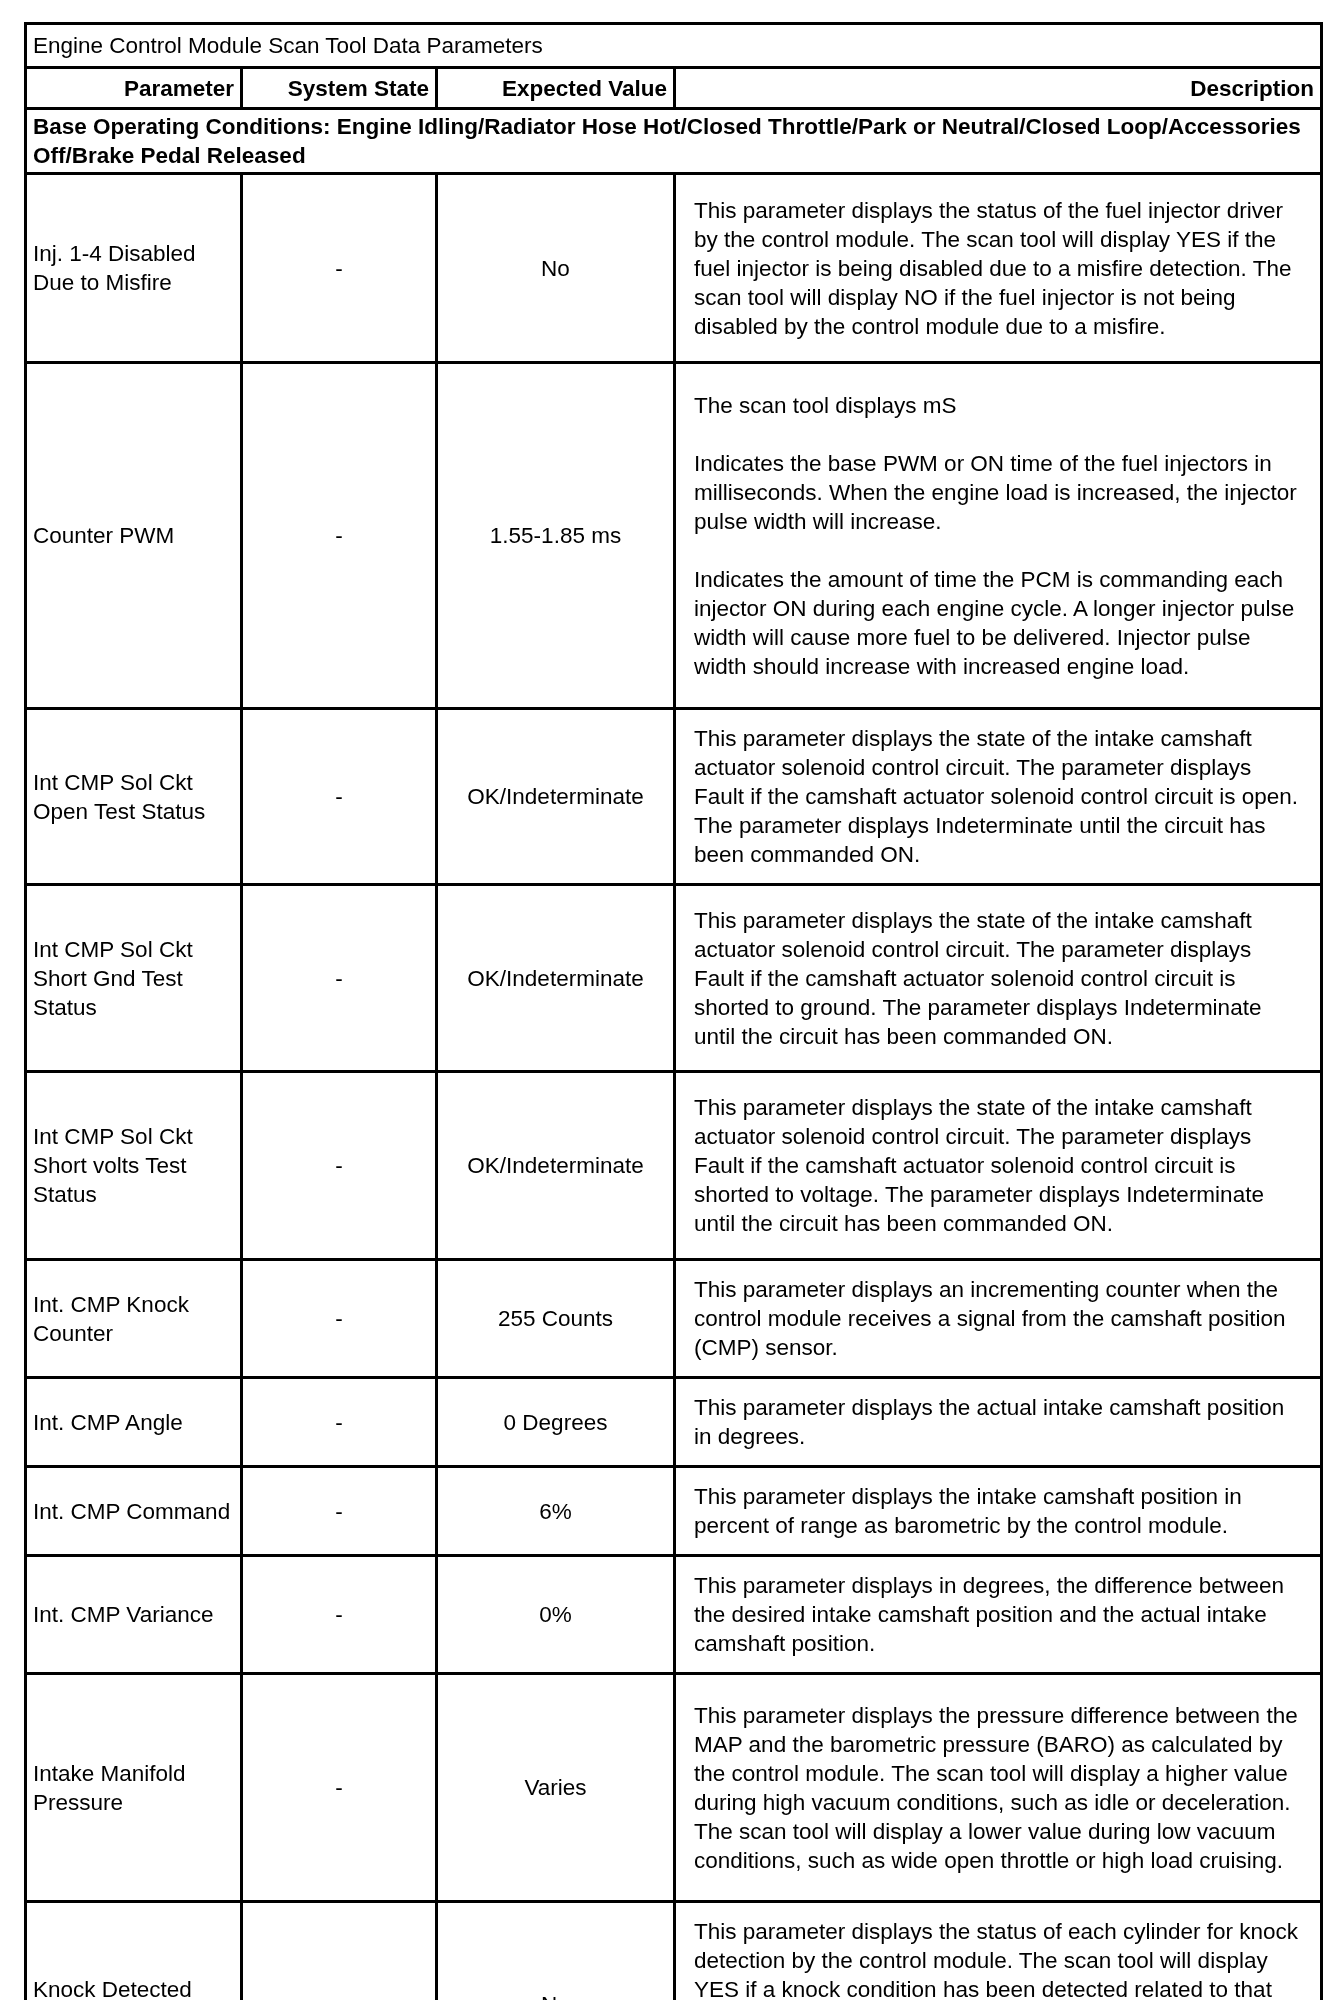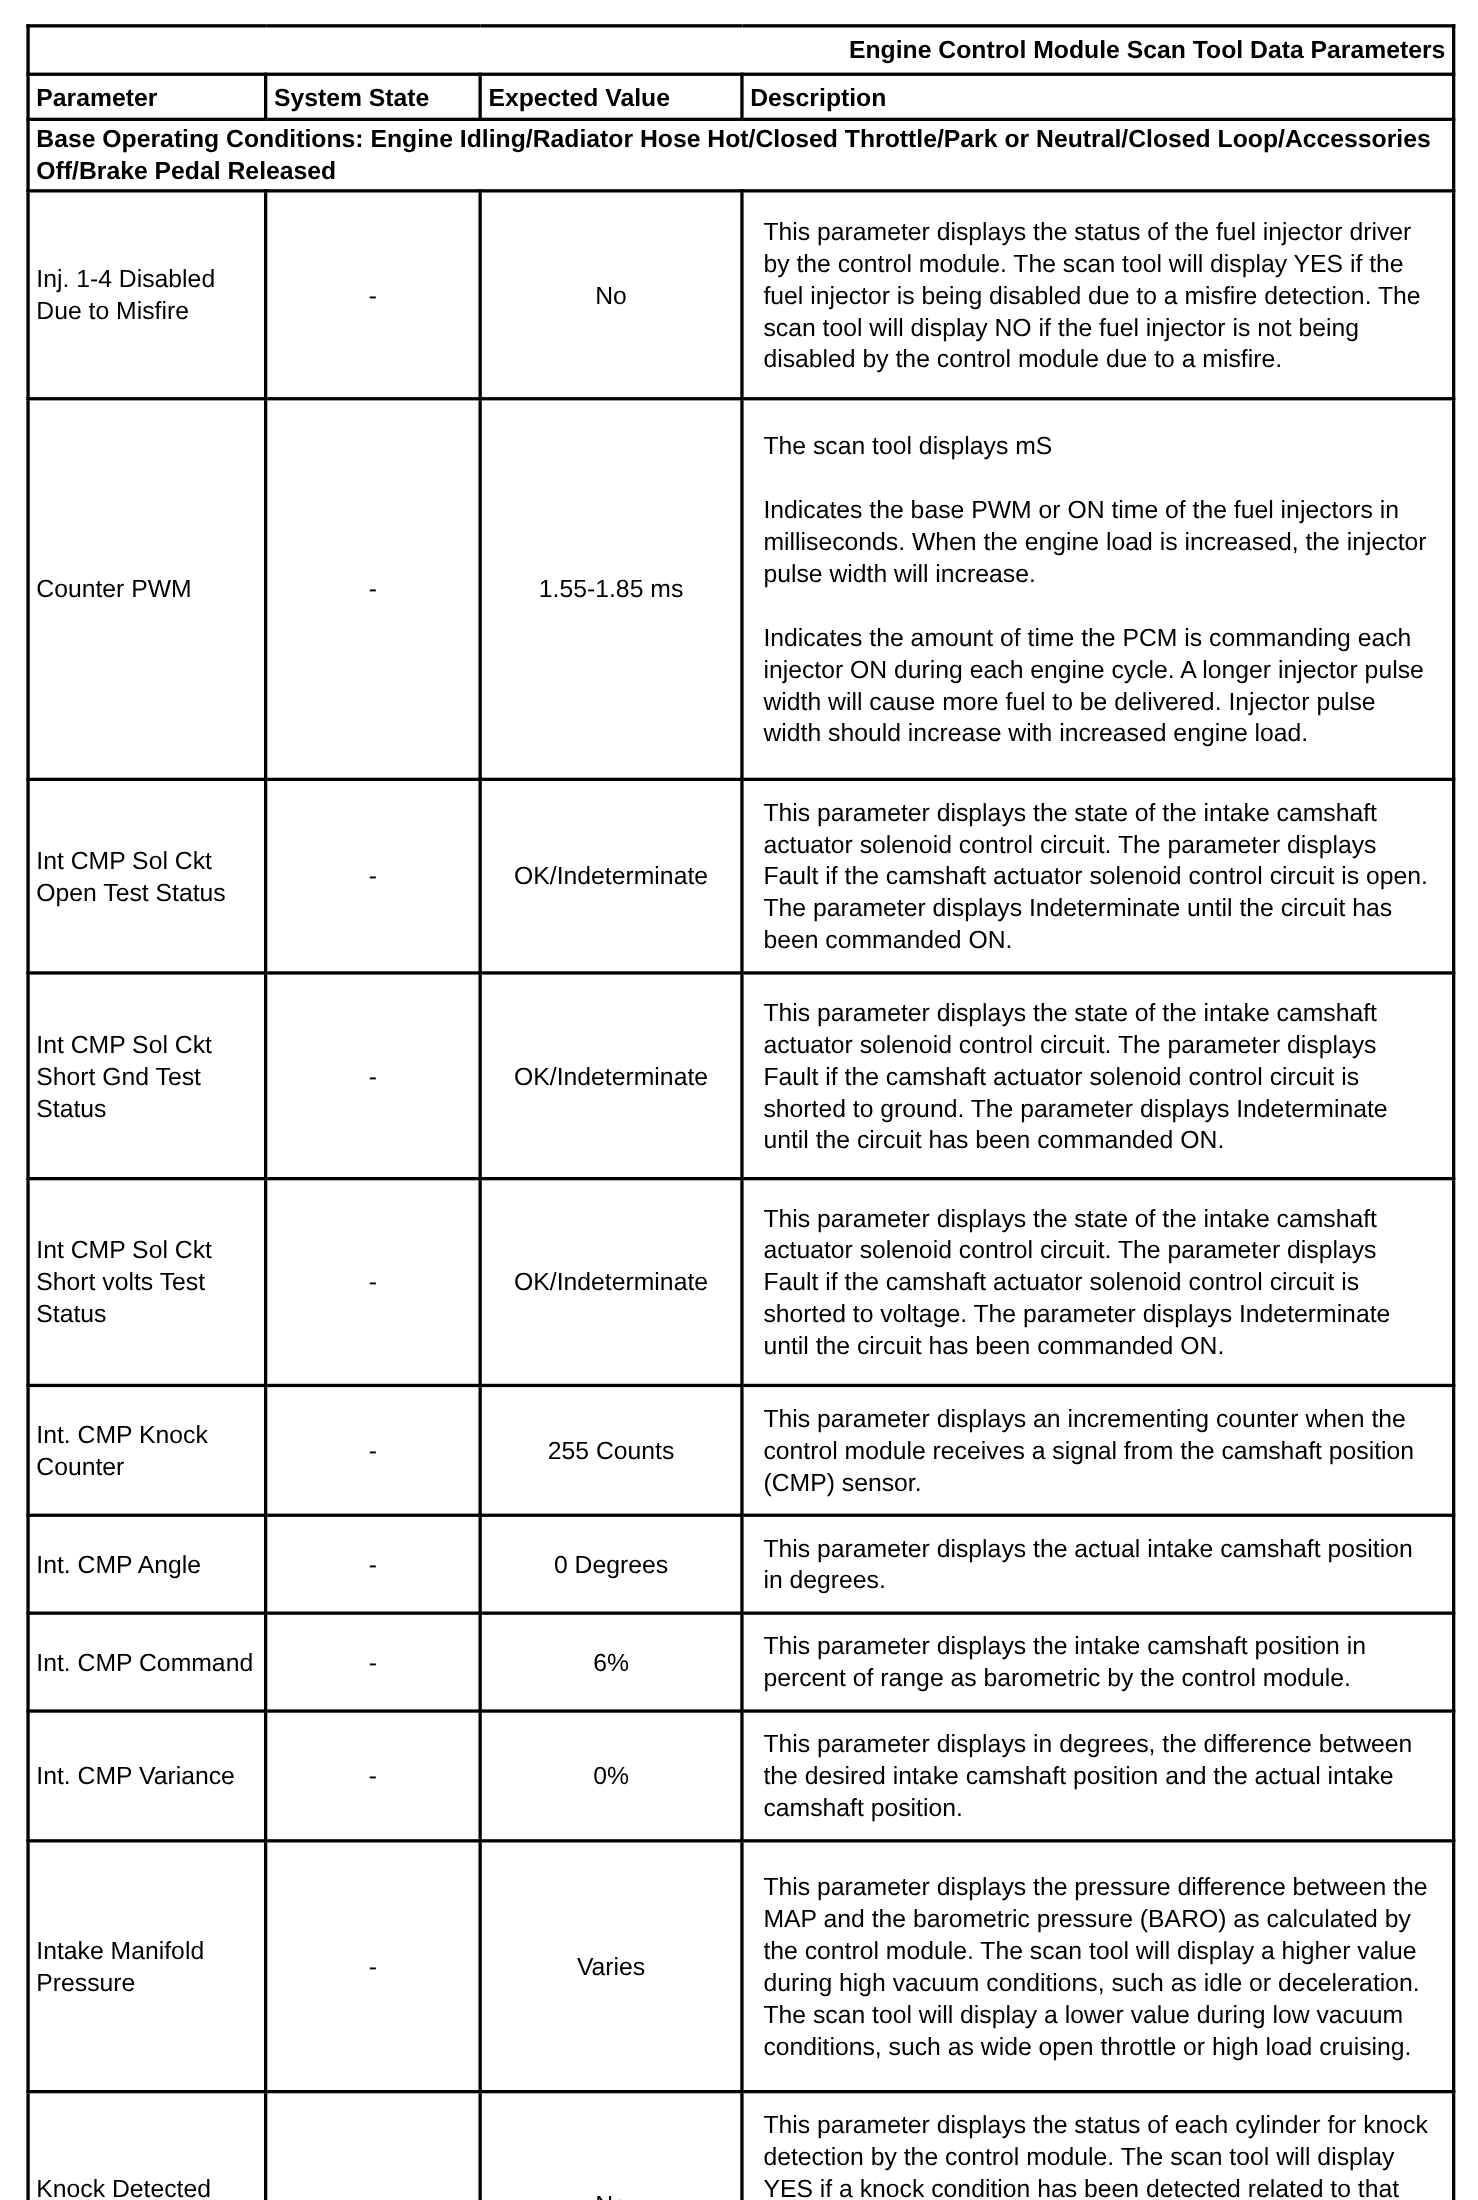--- a/index.html
+++ b/index.html
@@ -11,22 +11,22 @@
     border: 3px solid #000;
   }
   table.scan td, table.scan th {
     border: 3px solid #000; padding: 2px 6px; vertical-align: middle;
     font-size: 22.5px; line-height: 29px;
   }
   col.c1 { width: 216px; }
   col.c2 { width: 195px; }
   col.c3 { width: 238px; }
   col.c4 { width: 647px; }
-  .title-cell { text-align: right; font-weight: bold; height: 37px; }
-  .hdr { text-align: left; font-weight: bold; height: 34px; }
+  .title-cell { text-align: left; font-weight: normal; height: 37px; }
+  .hdr { text-align: right; font-weight: bold; height: 34px; }
   .cond { font-weight: bold; text-align: left; padding: 3px 6px 4px 6px; }
   .param { text-align: left; }
   .state { text-align: center; }
   .expected { text-align: center; }
   .desc { text-align: left; vertical-align: top; padding-top: 3px; padding-bottom: 3px; }
   .desc p { margin: 12px; }
   .desc p + p { margin-top: 29px; }
 </style>
 </head>
 <body>

